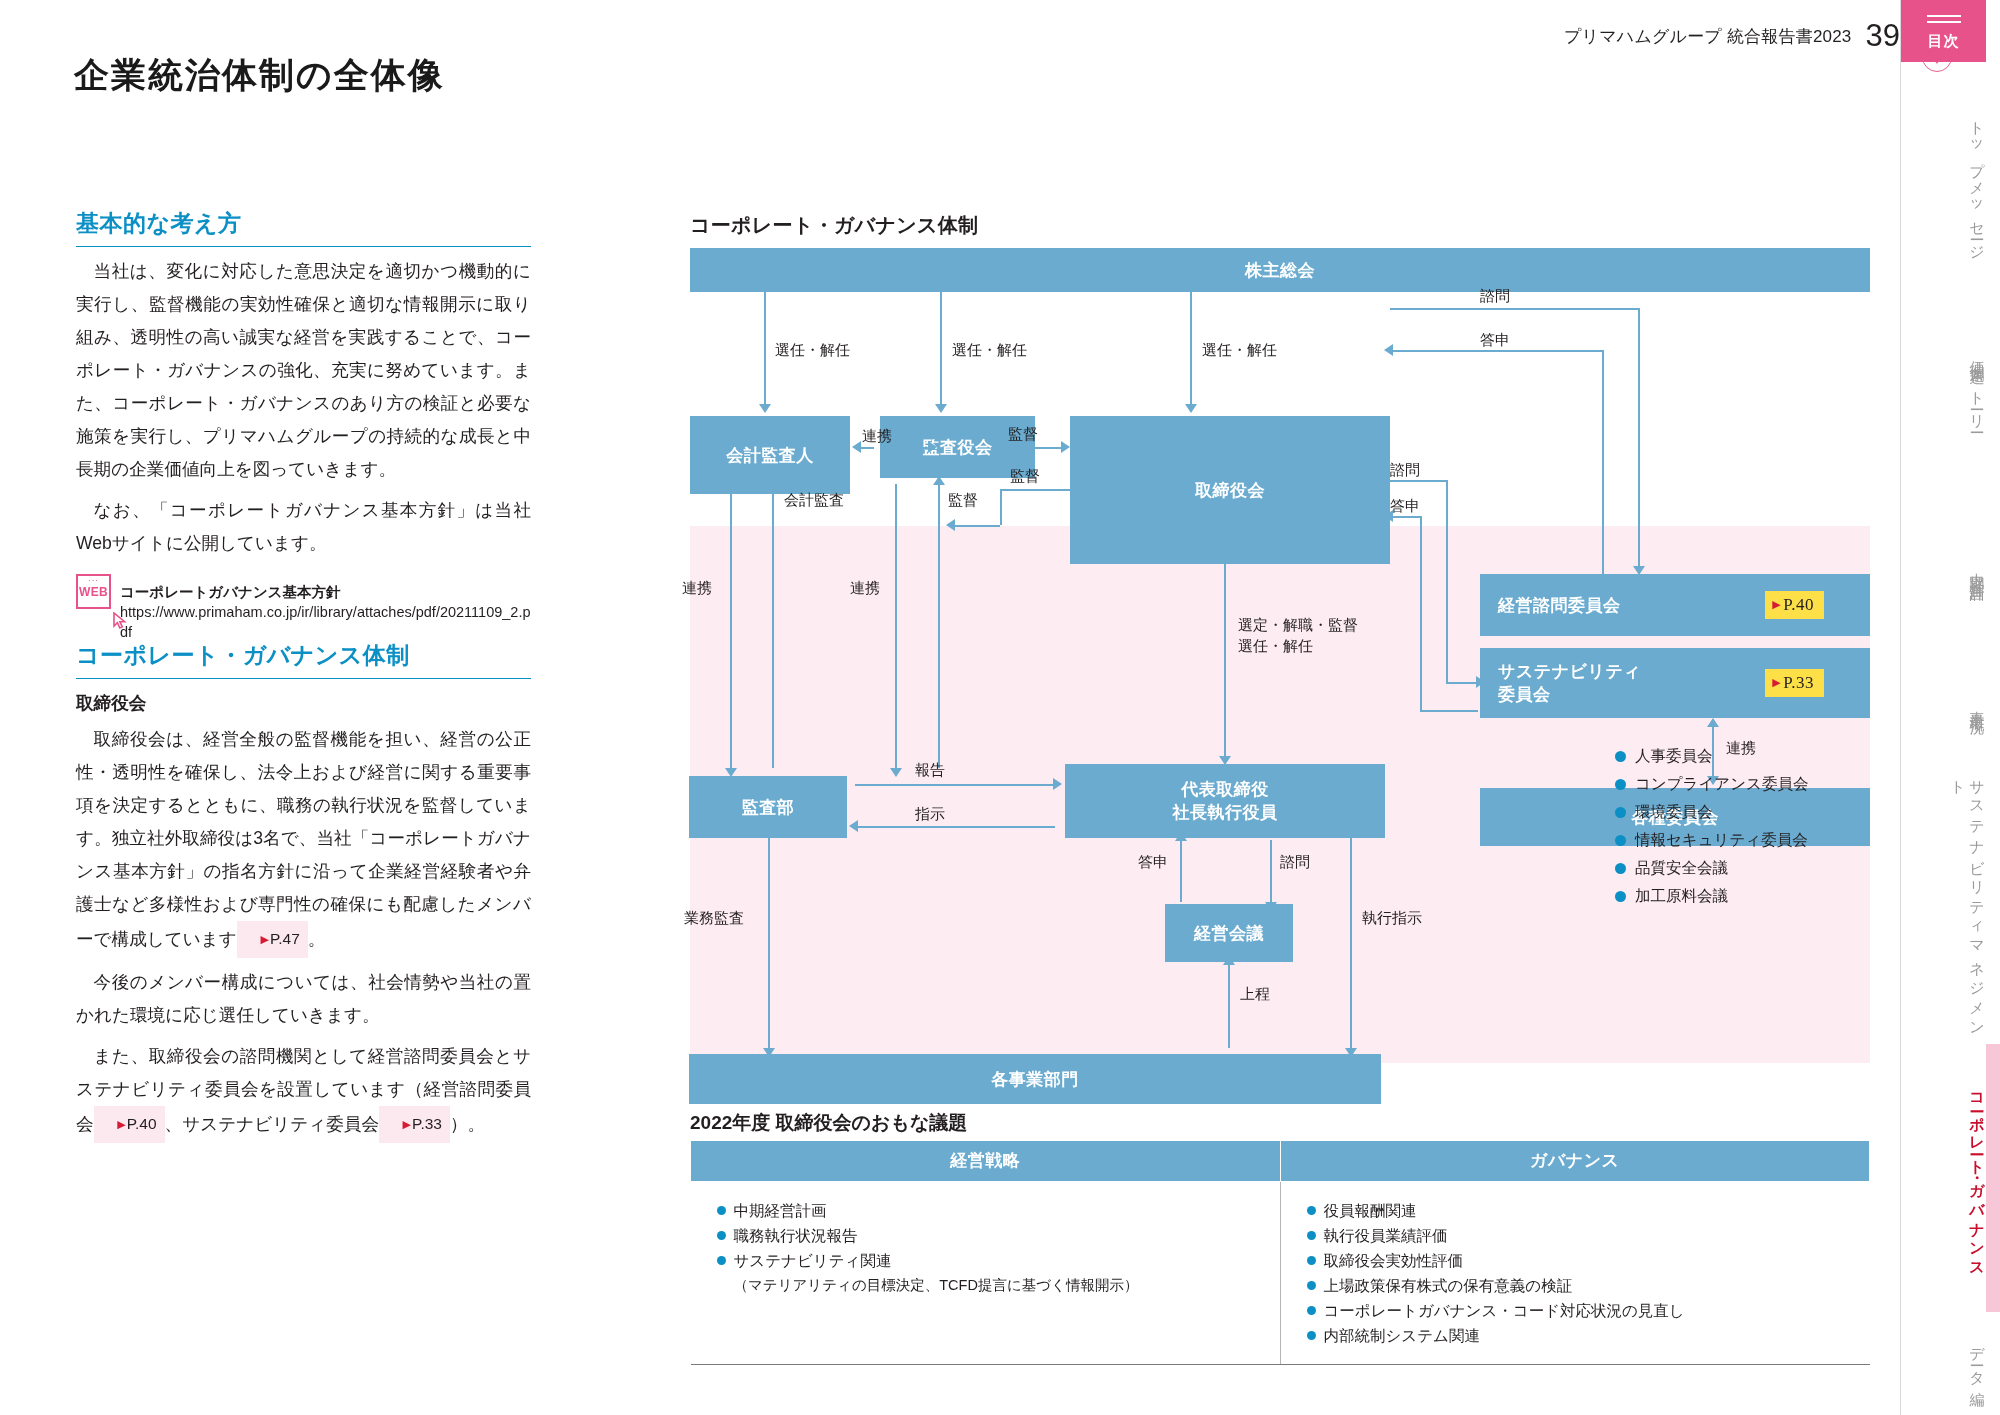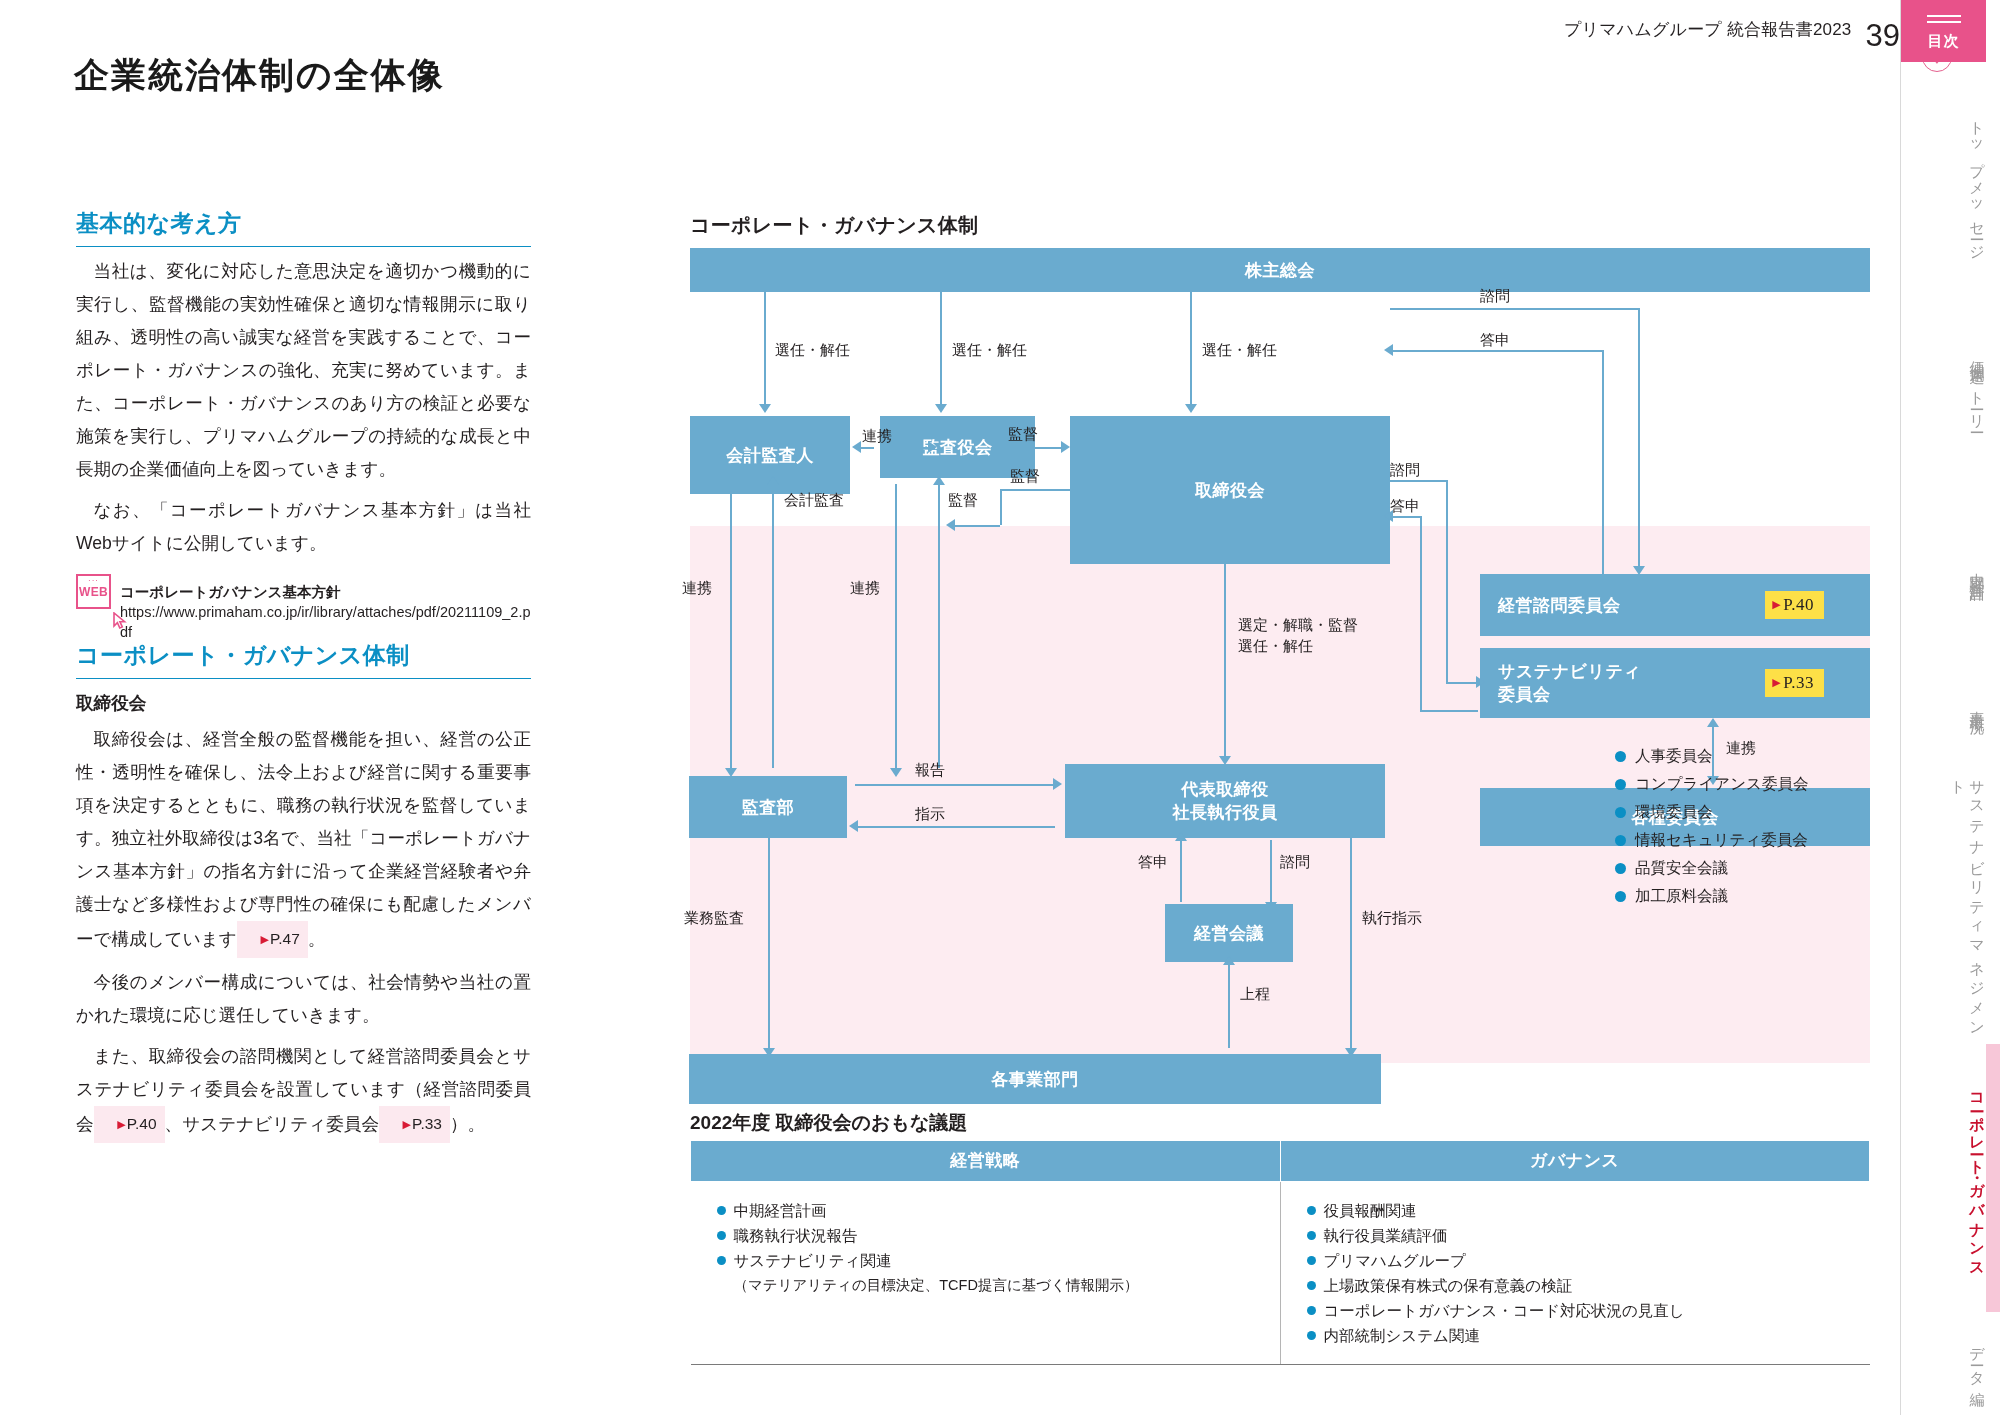--- a/index.html
+++ b/index.html
@@ -8,21 +8,21 @@
     font-family: "Liberation Sans", "DejaVu Sans", sans-serif;
     background: #ffffff;
     color: #231f20;
     position: relative;
     overflow: hidden;
   }
 
   
   #page-header {
     position: absolute; top: 18px; right: 100px;
-    display: flex; align-items: flex-start; gap: 14px;
+    display: flex; align-items: center; gap: 14px;
   }
   #header-title { font-size: 17px; color: #231f20; letter-spacing: .2px; }
   #header-pageno { font-size: 31px; color: #231f20; font-weight: 400; }
 
   
   #nav-arrows {
     position: absolute; top: 8px; right: 48px;
     display: flex; flex-direction: column; align-items: center; gap: 4px;
   }
   .nav-arrow {
@@ -456,21 +456,21 @@
           <li>
               <span class="dot"></span>
               <span>役員報酬関連</span>
             </li>
           <li>
               <span class="dot"></span>
               <span>執行役員業績評価</span>
             </li>
           <li>
               <span class="dot"></span>
-              <span>プリマハムグループ</span>
+              <span>取締役会実効性評価</span>
             </li>
           <li>
               <span class="dot"></span>
               <span>上場政策保有株式の保有意義の検証</span>
             </li>
           <li>
               <span class="dot"></span>
               <span>コーポレートガバナンス・コード対応状況の見直し</span>
             </li>
           <li>

